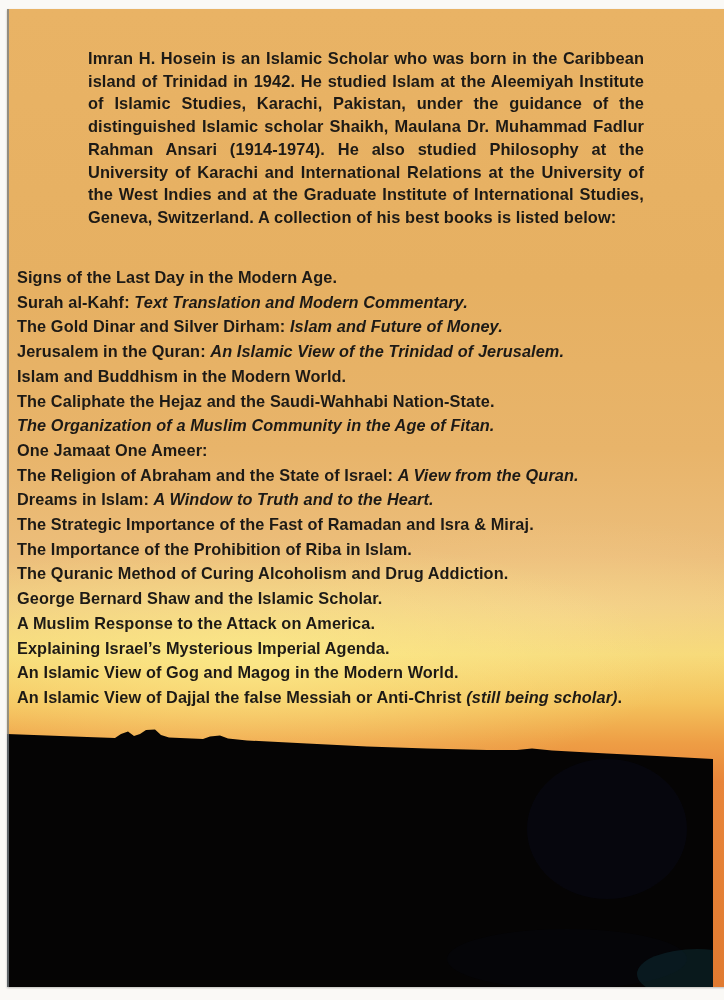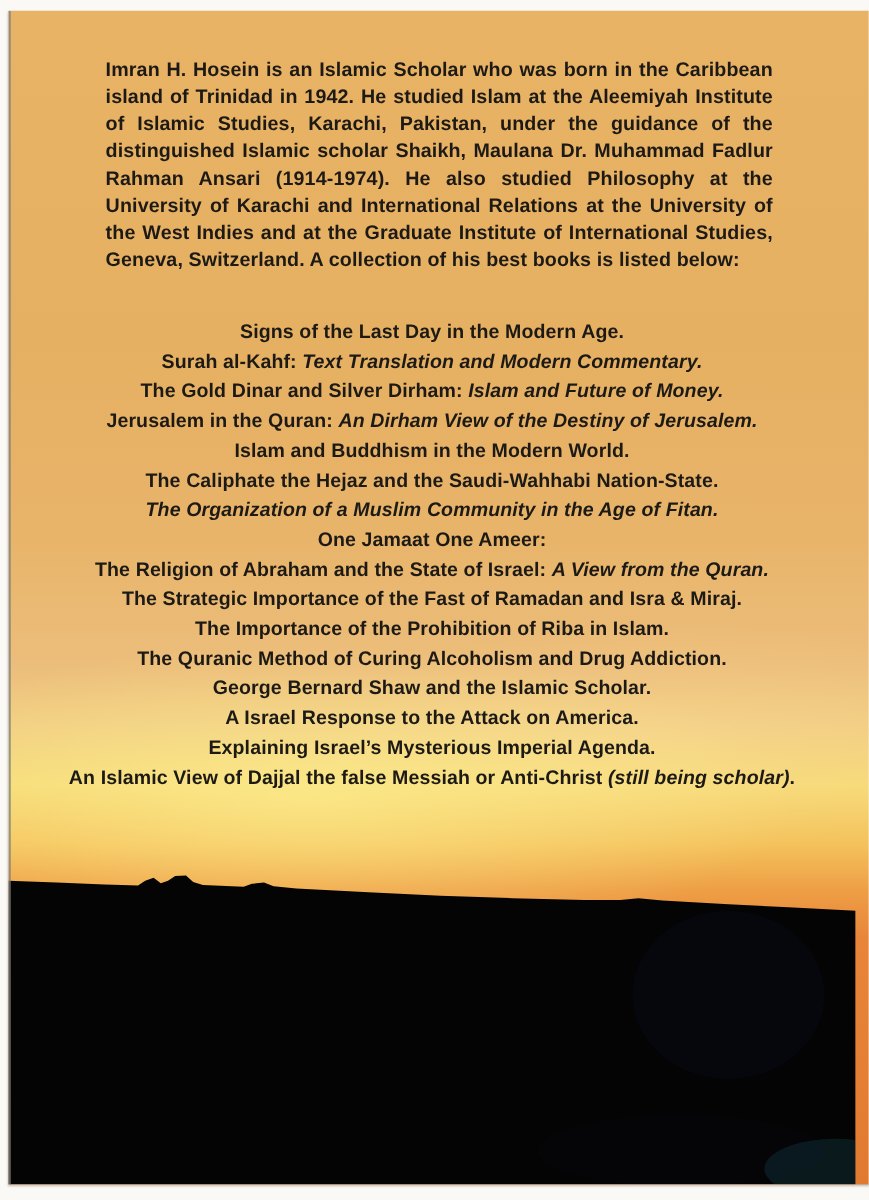--- a/index.html
+++ b/index.html
@@ -62,21 +62,21 @@
   }
   .book-list {
     position: absolute;
     left: 10px;
     top: 256px;
     width: 686px;
     color: #1d1a16;
     font-size: 16.3px;
     line-height: 24.7px;
     font-weight: bold;
-    text-align: center;
+    text-align: left;
     letter-spacing: 0.1px;
   }
   .book-line { white-space: normal; }
   .book-line .it { font-style: italic; }
   .ground {
     position: absolute;
     left: 0;
     top: 700px;
     width: 706px;
     height: 278px;
@@ -88,32 +88,34 @@
 
 <div class="page">
   <div class="cover">
 
     <div class="intro">Imran H. Hosein is an Islamic Scholar who was born in the Caribbean island of Trinidad in 1942. He studied Islam at the Aleemiyah Institute of Islamic Studies, Karachi, Pakistan, under the guidance of the distinguished Islamic scholar Shaikh, Maulana Dr. Muhammad Fadlur Rahman Ansari (1914-1974). He also studied Philosophy at the University of Karachi and International Relations at the University of the West Indies and at the Graduate Institute of International Studies, Geneva, Switzerland. A collection of his best books is listed below:</div>
 
     <div class="book-list">
         <div class="book-line"><span>Signs of the Last Day in the Modern Age.</span></div>
         <div class="book-line"><span>Surah al-Kahf: </span><span class="it">Text Translation and Modern Commentary.</span></div>
         <div class="book-line"><span>The Gold Dinar and Silver Dirham: </span><span class="it">Islam and Future of Money.</span></div>
-        <div class="book-line"><span>Jerusalem in the Quran: </span><span class="it">An Dirham View of the Destiny of Jerusalem.</span></div>
+        <div class="book-line"><span>Jerusalem in the Quran: </span><span class="it">An Islamic View of the Trinidad of Jerusalem.</span></div>
         <div class="book-line"><span>Islam and Buddhism in the Modern World.</span></div>
         <div class="book-line"><span>The Caliphate the Hejaz and the Saudi-Wahhabi Nation-State.</span></div>
         <div class="book-line"><span class="it">The Organization of a Muslim Community in the Age of Fitan.</span></div>
         <div class="book-line"><span>One Jamaat One Ameer:</span></div>
         <div class="book-line"><span>The Religion of Abraham and the State of Israel: </span><span class="it">A View from the Quran.</span></div>
+        <div class="book-line"><span>Dreams in Islam: </span><span class="it">A Window to Truth and to the Heart.</span></div>
         <div class="book-line"><span>The Strategic Importance of the Fast of Ramadan and Isra &amp; Miraj.</span></div>
         <div class="book-line"><span>The Importance of the Prohibition of Riba in Islam.</span></div>
         <div class="book-line"><span>The Quranic Method of Curing Alcoholism and Drug Addiction.</span></div>
         <div class="book-line"><span>George Bernard Shaw and the Islamic Scholar.</span></div>
-        <div class="book-line"><span>A Israel Response to the Attack on America.</span></div>
+        <div class="book-line"><span>A Muslim Response to the Attack on America.</span></div>
         <div class="book-line"><span>Explaining Israel’s Mysterious Imperial Agenda.</span></div>
+        <div class="book-line"><span>An Islamic View of Gog and Magog in the Modern World.</span></div>
         <div class="book-line"><span>An Islamic View of Dajjal the false Messiah or Anti-Christ </span><span class="it">(still being scholar)</span><span>.</span></div>
       </div>
 
     <svg class="ground" viewBox="0 0 706 278" preserveAspectRatio="none" aria-hidden="true">
       <path fill="#050404" d="
         M 0,25
         L 40,26.5 L 80,28 L 108,29
         L 114,25 L 121,22.5 L 127,27
         L 133,25 L 139,21 L 148,20.5 L 154,26 L 162,28.5
         L 196,30 L 203,27.5 L 213,26.5 L 221,29.5

